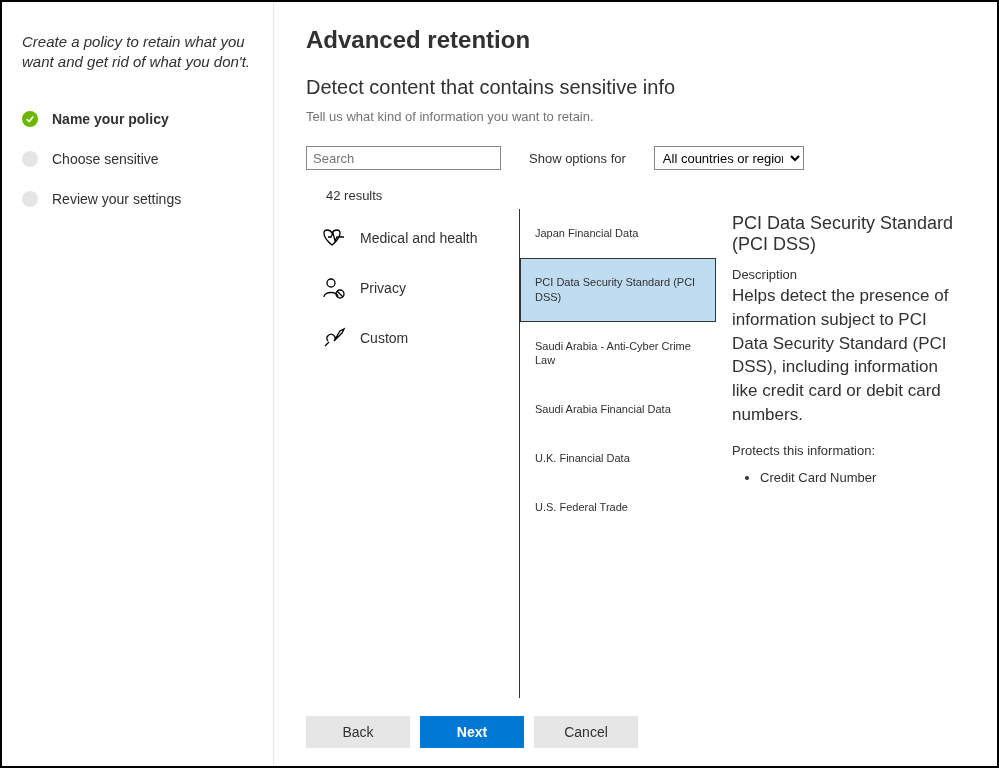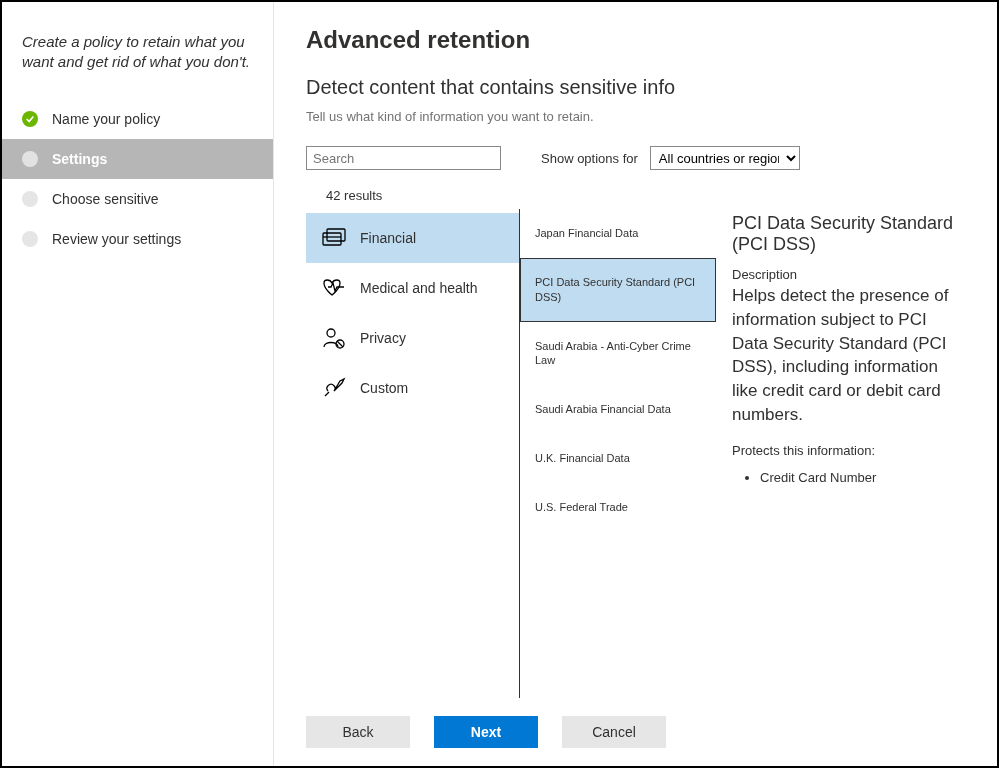--- a/index.html
+++ b/index.html
@@ -45,43 +45,43 @@
     display: flex; align-items: center; justify-content: center;
   }
   .step.done .dot { background: #6bb700; }
   .step.done .dot svg { width: 10px; height: 10px; }
   .step.active {
     background: #b6b6b6;
     color: #fff;
     font-weight: 600;
   }
   .step.active .dot { background: #e2e2e2; }
-  .step.done { font-weight: 400; text-align: center; }
+  .step.done { font-weight: 700; text-align: center; }
 
   .main {
     flex: 1 1 auto;
     display: flex;
     flex-direction: column;
     padding: 24px 0 0 0;
     overflow: hidden;
   }
   .main-inner { padding: 0 32px; flex: 1 1 auto; overflow: hidden; display:flex; flex-direction:column;}
   .h1 { font-size: 24px; font-weight: 600; margin-bottom: 22px; }
   .h2 { font-size: 20px; font-weight: 400; margin-bottom: 10px; }
   .hint { font-size: 13px; color: #737373; margin-bottom: 22px; }
 
   .controls-row {
-    display: flex; align-items: center; gap: 12px; margin-bottom: 18px;
+    display: flex; align-items: center; gap: 28px; margin-bottom: 18px;
   }
   .search-box {
     width: 195px; border: 1px solid #8a8886; font-size: 13px;
     padding: 3px 6px; height: 24px;
     color: #666;
   }
-  .filter-label { font-size: 13px; margin-left: 28px; }
+  .filter-label { font-size: 13px; }
   .filter-select {
     border: 1px solid #8a8886; font-size: 13px; padding: 2px 4px; height: 24px;
     width: 150px; background:#fff;
   }
 
   .results-count { font-size: 13px; color: #323130; margin: 0 0 6px 20px; }
 
   .three-col {
     display: flex;
     flex: 1 1 auto;
@@ -128,21 +128,21 @@
     font-size: 13px;
     overflow-y: auto;
   }
   .detail-title { font-size: 18px; font-weight: 400; margin-bottom: 12px; }
   .detail-label { font-size: 13px; color:#323130; margin-bottom:2px;}
   .detail-desc { font-size: 17px; line-height: 1.4; margin-bottom: 16px;}
   .detail-protects-label { font-size: 13px; margin-bottom: 12px;}
   .detail-list { margin-left: 28px; font-size: 13px; }
 
   .footer {
-    border-top: 0; padding: 18px 32px; display: flex; gap: 24px;
+    border-top: 0; padding: 18px 32px; display: flex; gap: 10px;
   }
   .btn {
     width: 104px; height: 32px; font-size: 14px; border: none; cursor: pointer;
   }
   .btn-default { background: #e6e6e6; color: #323130; }
   .btn-primary { background: #0078d4; color: #fff; font-weight: 600; }
 
   
   .col-list::-webkit-scrollbar { width: 16px; }
   .col-list::-webkit-scrollbar-track { background: #f3f2f1; }
@@ -157,24 +157,20 @@
     <div class="sidebar-intro">Create a policy to retain what you want and get rid of what you don't.</div>
 
     <div class="step done">
       <span class="dot">
         <svg viewBox="0 0 12 12">
             <path d="M2 6 L5 9 L10 3" stroke="#fff" stroke-width="2" fill="none"></path>
           </svg>
       </span>
       <span>Name your policy</span>
     </div>
-    <div class="step active">
-      <span class="dot"></span>
-      <span>Settings</span>
-    </div>
     <div class="step">
       <span class="dot"></span>
       <span>Choose sensitive</span>
     </div>
     <div class="step">
       <span class="dot"></span>
       <span>Review your settings</span>
     </div>
   </aside>
 
@@ -189,30 +185,20 @@
         <span class="filter-label">Show options for</span>
         <select class="filter-select">
           <option>All countries or regions</option>
         </select>
       </div>
 
       <div class="results-count">42 results</div>
 
       <div class="three-col">
         <div class="col-cat">
-          <div class="cat-item selected">
-            <span class="cat-icon">
-              <svg viewBox="0 0 24 22">
-                  <rect x="1" y="6" width="18" height="12" rx="1"></rect>
-                  <rect x="5" y="2" width="18" height="12" rx="1"></rect>
-                  <line x1="1" y1="10" x2="19" y2="10"></line>
-                </svg>
-            </span>
-            <span>Financial</span>
-          </div>
           <div class="cat-item">
             <span class="cat-icon">
               <svg viewBox="0 0 24 22">
                   <path d="M2 6 C2 2 8 2 10 6 C12 2 18 2 18 6 C18 12 10 18 10 18 C10 18 2 12 2 6 Z"></path>
                   <path d="M6 10 L9 10 L11 6 L13 14 L15 10 L22 10"></path>
                 </svg>
             </span>
             <span>Medical and health</span>
           </div>
           <div class="cat-item">

